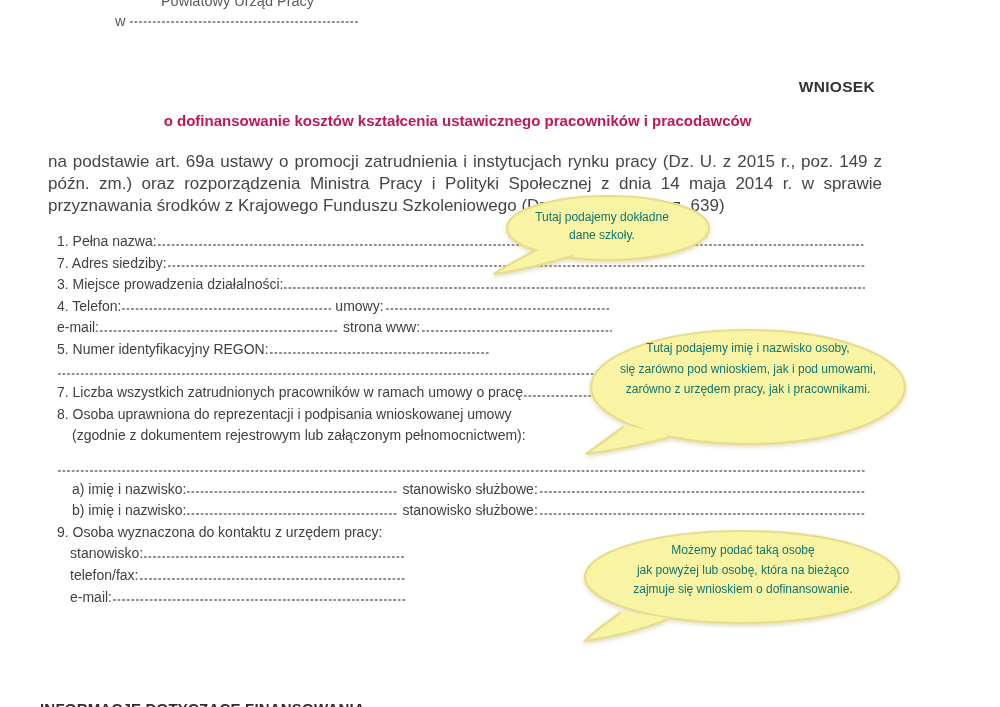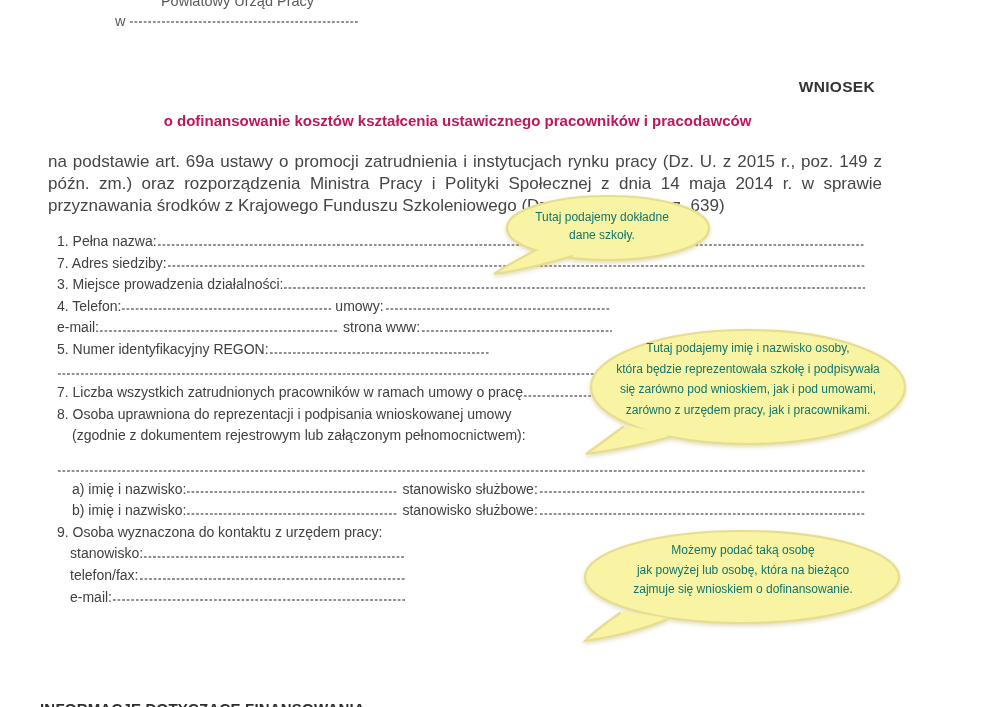--- a/index.html
+++ b/index.html
@@ -210,21 +210,20 @@
   </div>
 
   <div class="bubble b2">
     <svg width="332" height="132" viewBox="0 0 332 132">
       <ellipse cx="170" cy="63" rx="157" ry="57" fill="#f9f3a4" stroke="#e7dd8e" stroke-width="2.2"></ellipse>
       <path d="M 45 103 Q 18 123 8 130 Q 52 124 92 113" fill="#f9f3a4" stroke="#e7dd8e" stroke-width="2.2" stroke-linecap="round"></path>
       <path d="M 47 101 L 94 111 L 60 116 Z" fill="#f9f3a4" stroke="none"></path>
     </svg>
     <div class="bubble-text">
       <div>Tutaj podajemy imię i nazwisko osoby,</div>
-      <div>która będzie reprezentowała szkołę i podpisywała</div>
       <div>się zarówno pod wnioskiem, jak i pod umowami,</div>
       <div>zarówno z urzędem pracy, jak i pracownikami.</div>
     </div>
   </div>
 
   <div class="bubble b3">
     <svg width="330" height="120" viewBox="0 0 330 120">
       <ellipse cx="164" cy="50" rx="157" ry="46" fill="#f9f3a4" stroke="#e7dd8e" stroke-width="2.2"></ellipse>
       <path d="M 42 86 Q 14 106 7 114 Q 50 108 88 93" fill="#f9f3a4" stroke="#e7dd8e" stroke-width="2.2" stroke-linecap="round"></path>
       <path d="M 44 84 L 90 91 L 58 98 Z" fill="#f9f3a4" stroke="none"></path>

